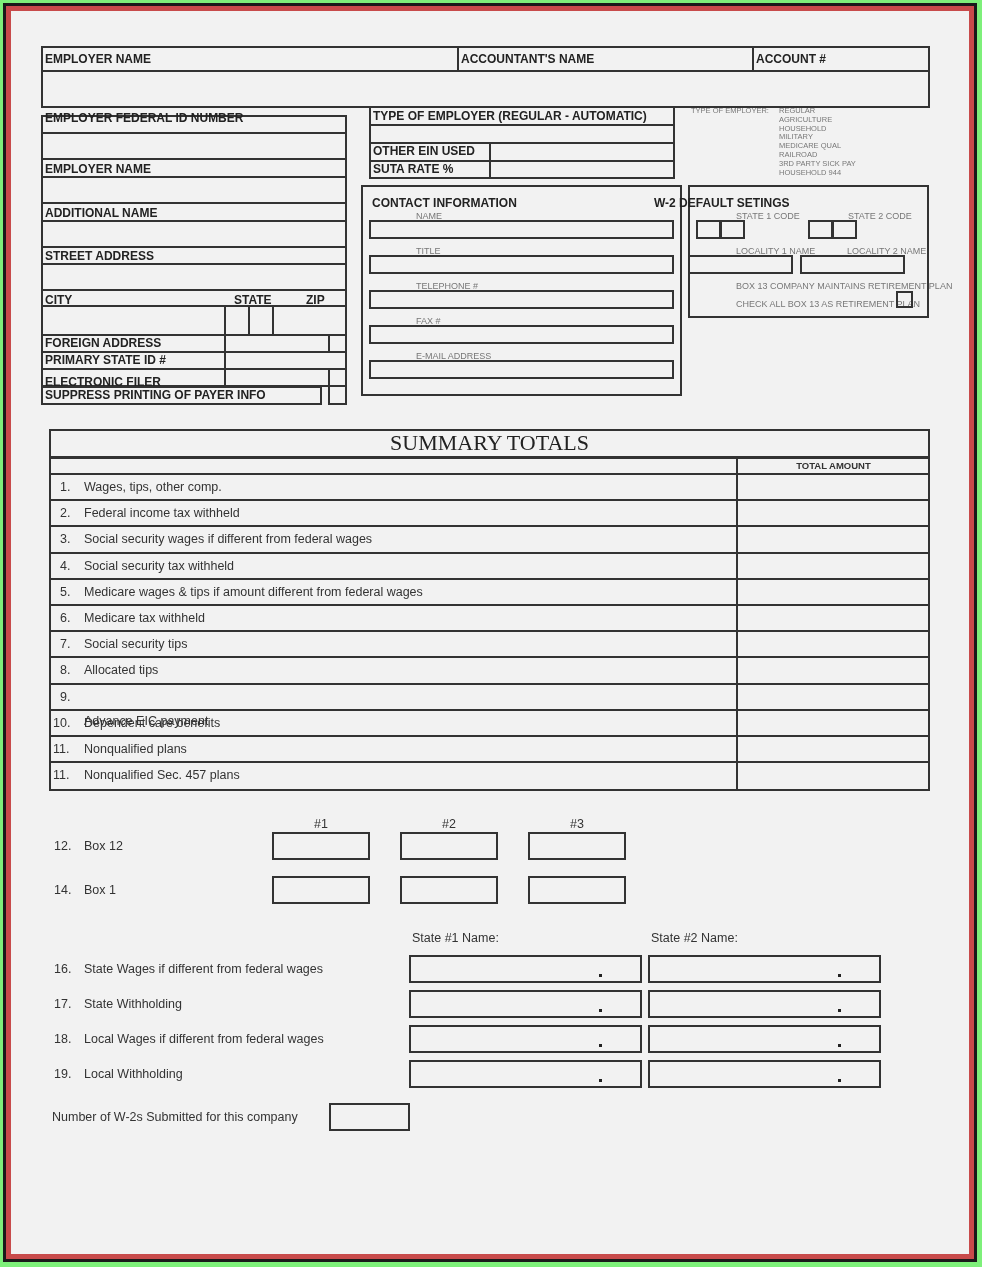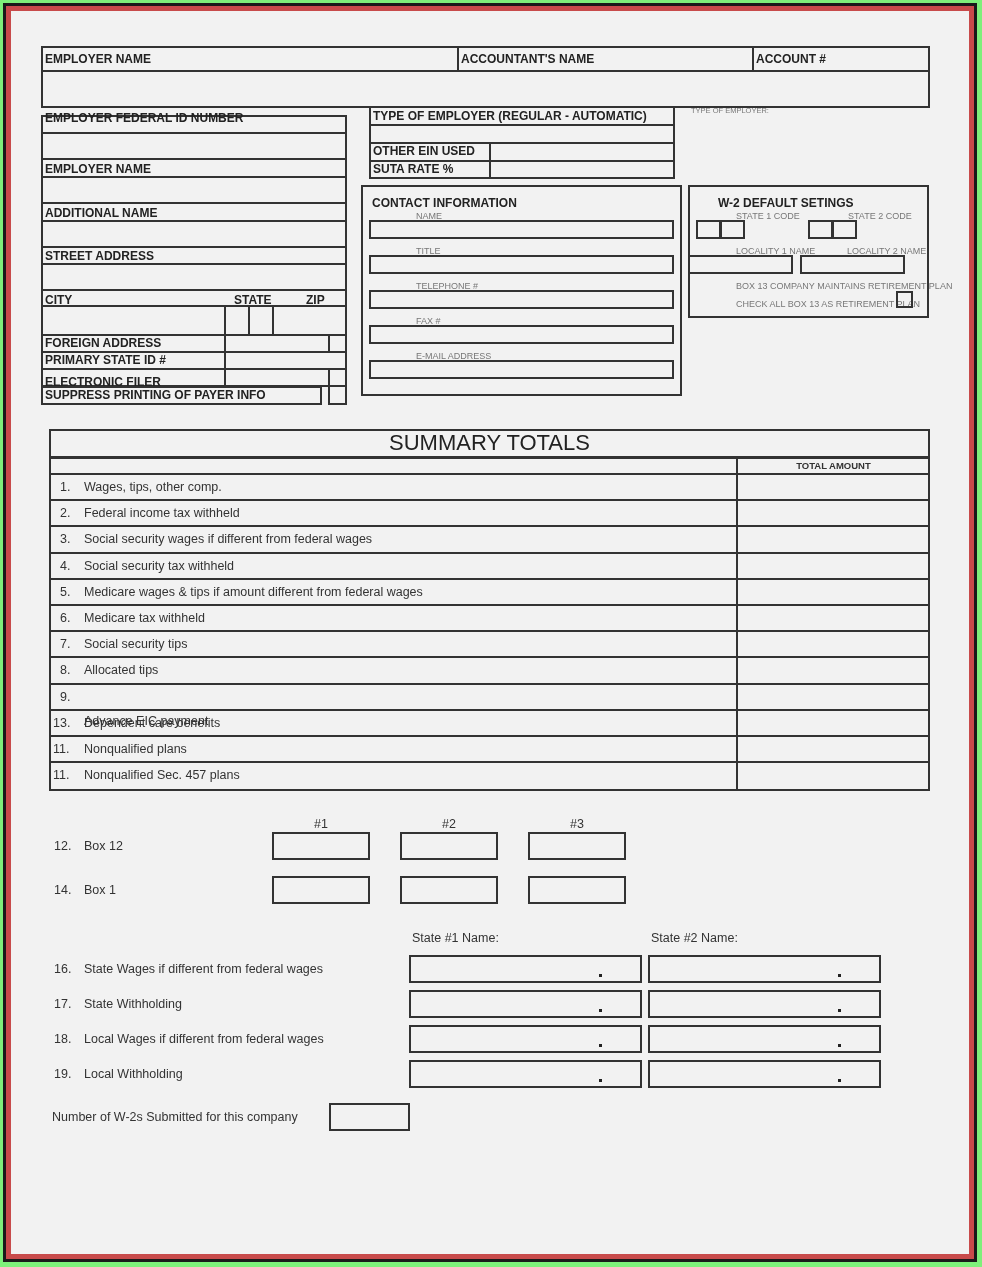--- a/index.html
+++ b/index.html
@@ -95,52 +95,62 @@
   <div class="abs" style="left:360px;top:115px;width:302px;height:16px;"></div>
   <div class="hl" style="left:358px;top:131px;width:306px;"></div>
   <div class="lbl" style="left:362px;top:133px;">OTHER EIN USED</div>
   <div class="vl" style="left:478px;top:131px;height:36px;"></div>
   <div class="abs" style="left:480px;top:133px;width:182px;height:15px;"></div>
   <div class="hl" style="left:358px;top:149px;width:306px;"></div>
   <div class="lbl" style="left:362px;top:151px;">SUTA RATE %</div>
   <div class="abs" style="left:480px;top:151px;width:182px;height:15px;"></div>
 
   <div class="tiny" style="left:680px;top:96px;">TYPE OF EMPLOYER:</div>
+  <div class="abs" style="left:768px;top:96px;">
+    <div class="tiny" style="position:static;">REGULAR</div>
+    <div class="tiny" style="position:static;">AGRICULTURE</div>
+    <div class="tiny" style="position:static;">HOUSEHOLD</div>
+    <div class="tiny" style="position:static;">MILITARY</div>
+    <div class="tiny" style="position:static;">MEDICARE QUAL</div>
+    <div class="tiny" style="position:static;">RAILROAD</div>
+    <div class="tiny" style="position:static;">3RD PARTY SICK PAY</div>
+    <div class="tiny" style="position:static;">HOUSEHOLD 944</div>
+  </div>
 
   <div class="bx" style="left:350px;top:174px;width:321px;height:211px;"></div>
   <div class="lbl" style="left:361px;top:185px;">CONTACT INFORMATION</div>
   <div class="small" style="left:360px;top:200px;">NAME</div>
   <div class="bx" style="left:358px;top:209px;width:305px;height:19px;"></div>
   <div class="small" style="left:360px;top:235px;text-decoration:underline;">TITLE</div>
   <div class="bx" style="left:358px;top:244px;width:305px;height:19px;"></div>
   <div class="small" style="left:360px;top:270px;">TELEPHONE #</div>
   <div class="bx" style="left:358px;top:279px;width:305px;height:19px;"></div>
   <div class="small" style="left:360px;top:305px;">FAX #</div>
   <div class="bx" style="left:358px;top:314px;width:305px;height:19px;"></div>
   <div class="small" style="left:360px;top:340px;">E-MAIL ADDRESS</div>
   <div class="bx" style="left:358px;top:349px;width:305px;height:19px;"></div>
 
   <div class="bx" style="left:677px;top:174px;width:241px;height:133px;"></div>
-  <div class="lbl" style="left:707px;top:185px;">W-2 DEFAULT SETINGS</div>
+  <div class="lbl" style="left:643px;top:185px;">W-2 DEFAULT SETINGS</div>
   <div class="small" style="left:680px;top:200px;">STATE 1 CODE</div>
   <div class="bx" style="left:685px;top:209px;width:25px;height:19px;"></div>
   <div class="bx" style="left:709px;top:209px;width:25px;height:19px;"></div>
   <div class="small" style="left:792px;top:200px;">STATE 2 CODE</div>
   <div class="bx" style="left:797px;top:209px;width:25px;height:19px;"></div>
   <div class="bx" style="left:821px;top:209px;width:25px;height:19px;"></div>
   <div class="small" style="left:680px;top:235px;">LOCALITY 1 NAME</div>
   <div class="bx" style="left:677px;top:244px;width:105px;height:19px;"></div>
   <div class="small" style="left:791px;top:235px;">LOCALITY 2 NAME</div>
   <div class="bx" style="left:789px;top:244px;width:105px;height:19px;"></div>
   <div class="small" style="left:680px;top:270px;">BOX 13 COMPANY MAINTAINS RETIREMENT PLAN</div>
   <div class="small" style="left:680px;top:288px;">CHECK ALL BOX 13 AS RETIREMENT PLAN</div>
   <div class="bx" style="left:885px;top:280px;width:17px;height:17px;"></div>
 
   <div class="bx" style="left:38px;top:418px;width:881px;height:362px;border-width:2px;"></div>
-  <div class="abs" style="left:38px;top:419px;width:881px;text-align:center;font-size:22px;color:#222;line-height:26px;">SUMMARY TOTALS</div>
+  <div class="abs" style="left:38px;top:419px;width:881px;text-align:center;font-size:22px;color:#222;line-height:26px;font-family:Liberation Serif, serif;">SUMMARY TOTALS</div>
   <div class="hl" style="left:38px;top:445px;width:881px;height:3px;"></div>
   <div class="abs" style="left:728px;top:448px;width:189px;text-align:center;font-weight:bold;font-size:9.5px;line-height:14px;color:#333;">TOTAL AMOUNT</div>
   <div class="vl" style="left:725px;top:446px;height:333px;"></div>
   <div id="summary-rows">
       <div class="hl" style="left: 38px; top: 462px; width: 881px;"></div>
       <div class="txt" style="left: 49px; top: 469px;">1.</div>
       <div class="txt" style="left: 73px; top: 469px;">Wages, tips, other comp.</div>
       <div class="abs" style="left: 728px; top: 464px; width: 189px; height: 24px;"></div>
       <div class="hl" style="left: 38px; top: 488px; width: 881px;"></div>
       <div class="txt" style="left: 49px; top: 495px;">2.</div>
@@ -168,21 +178,21 @@
       <div class="abs" style="left: 728px; top: 621px; width: 189px; height: 24px;"></div>
       <div class="hl" style="left: 38px; top: 645px; width: 881px;"></div>
       <div class="txt" style="left: 49px; top: 652px;">8.</div>
       <div class="txt" style="left: 73px; top: 652px;">Allocated tips</div>
       <div class="abs" style="left: 728px; top: 647px; width: 189px; height: 24px;"></div>
       <div class="hl" style="left: 38px; top: 672px; width: 881px;"></div>
       <div class="txt" style="left: 49px; top: 679px;">9.</div>
       <div class="txt" style="left: 73px; top: 679px; margin-top: 24px;">Advance EIC payment</div>
       <div class="abs" style="left: 728px; top: 674px; width: 189px; height: 24px;"></div>
       <div class="hl" style="left: 38px; top: 698px; width: 881px;"></div>
-      <div class="txt" style="left: 42px; top: 705px;">13.</div>
+      <div class="txt" style="left: 42px; top: 705px;">10.</div>
       <div class="txt" style="left: 73px; top: 705px;">Dependent care benefits</div>
       <div class="abs" style="left: 728px; top: 700px; width: 189px; height: 24px;"></div>
       <div class="hl" style="left: 38px; top: 724px; width: 881px;"></div>
       <div class="txt" style="left: 42px; top: 731px;">11.</div>
       <div class="txt" style="left: 73px; top: 731px;">Nonqualified plans</div>
       <div class="abs" style="left: 728px; top: 726px; width: 189px; height: 24px;"></div>
       <div class="hl" style="left: 38px; top: 750px; width: 881px;"></div>
       <div class="txt" style="left: 42px; top: 757px;">11.</div>
       <div class="txt" style="left: 73px; top: 757px;">Nonqualified Sec. 457 plans</div>
       <div class="abs" style="left: 728px; top: 752px; width: 189px; height: 24px;"></div>

